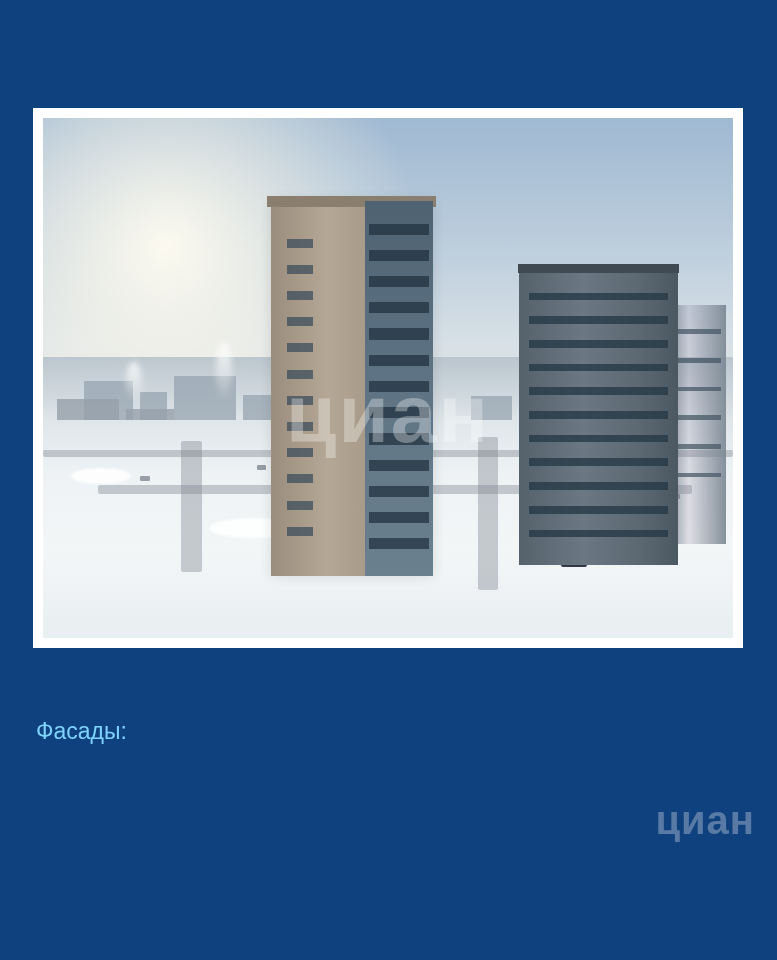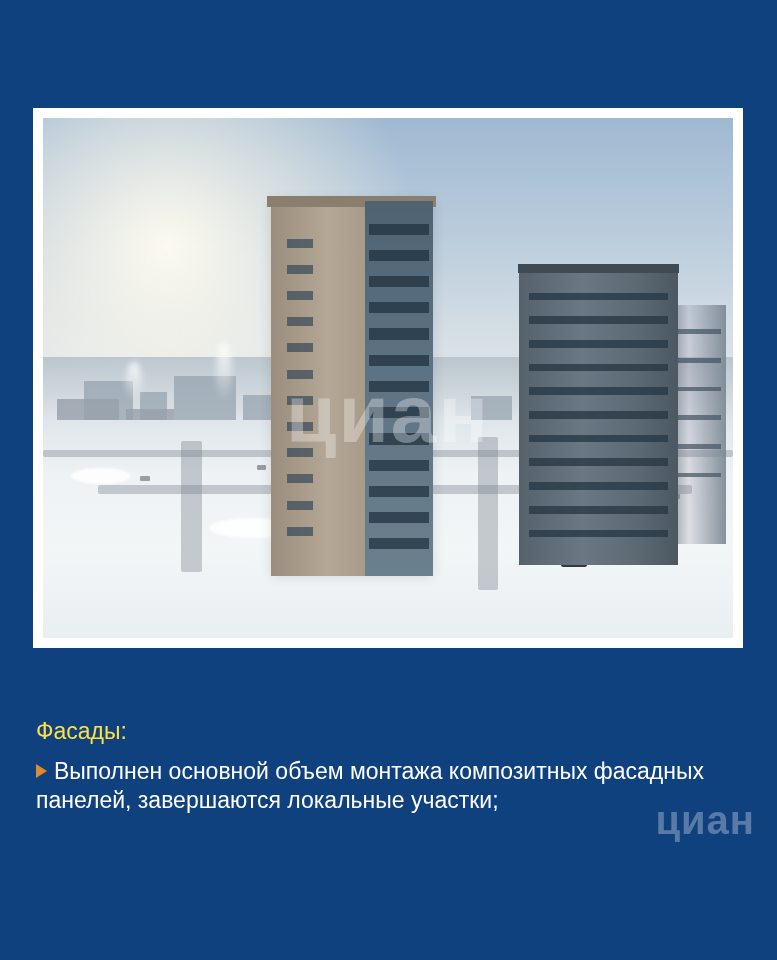--- a/index.html
+++ b/index.html
@@ -176,21 +176,21 @@
     left: 0;
     top: 660px;
     width: 777px;
     color: #ffffff;
   }
   .cap-title {
     position: absolute;
     left: 36px;
     top: 58px;
     font-size: 23px;
-    color: #fde047;
+    color: #7dd3fc;
   }
   .bullets {
     position: absolute;
     left: 36px;
     top: 97px;
     width: 712px;
   }
   .bullet-line {
     display: block;
     font-size: 23px;
@@ -326,21 +326,20 @@
       </div>
 
       <div class="wm-photo">циан</div>
     </div>
   </div>
 
   <div class="caption">
     <div class="cap-title">Фасады:</div>
 
     <div class="bullets">
-      <span class="bullet-line"><span class="tri"></span><span>Выполнен основной объем монтажа композитных фасадных панелей, завершаются локальные участки;</span></span>
     </div>
 
     <div class="wm-text">
       <div class="wm-brand">циан</div>
     </div>
   </div>
 
 </div>
 
 </body></html>

